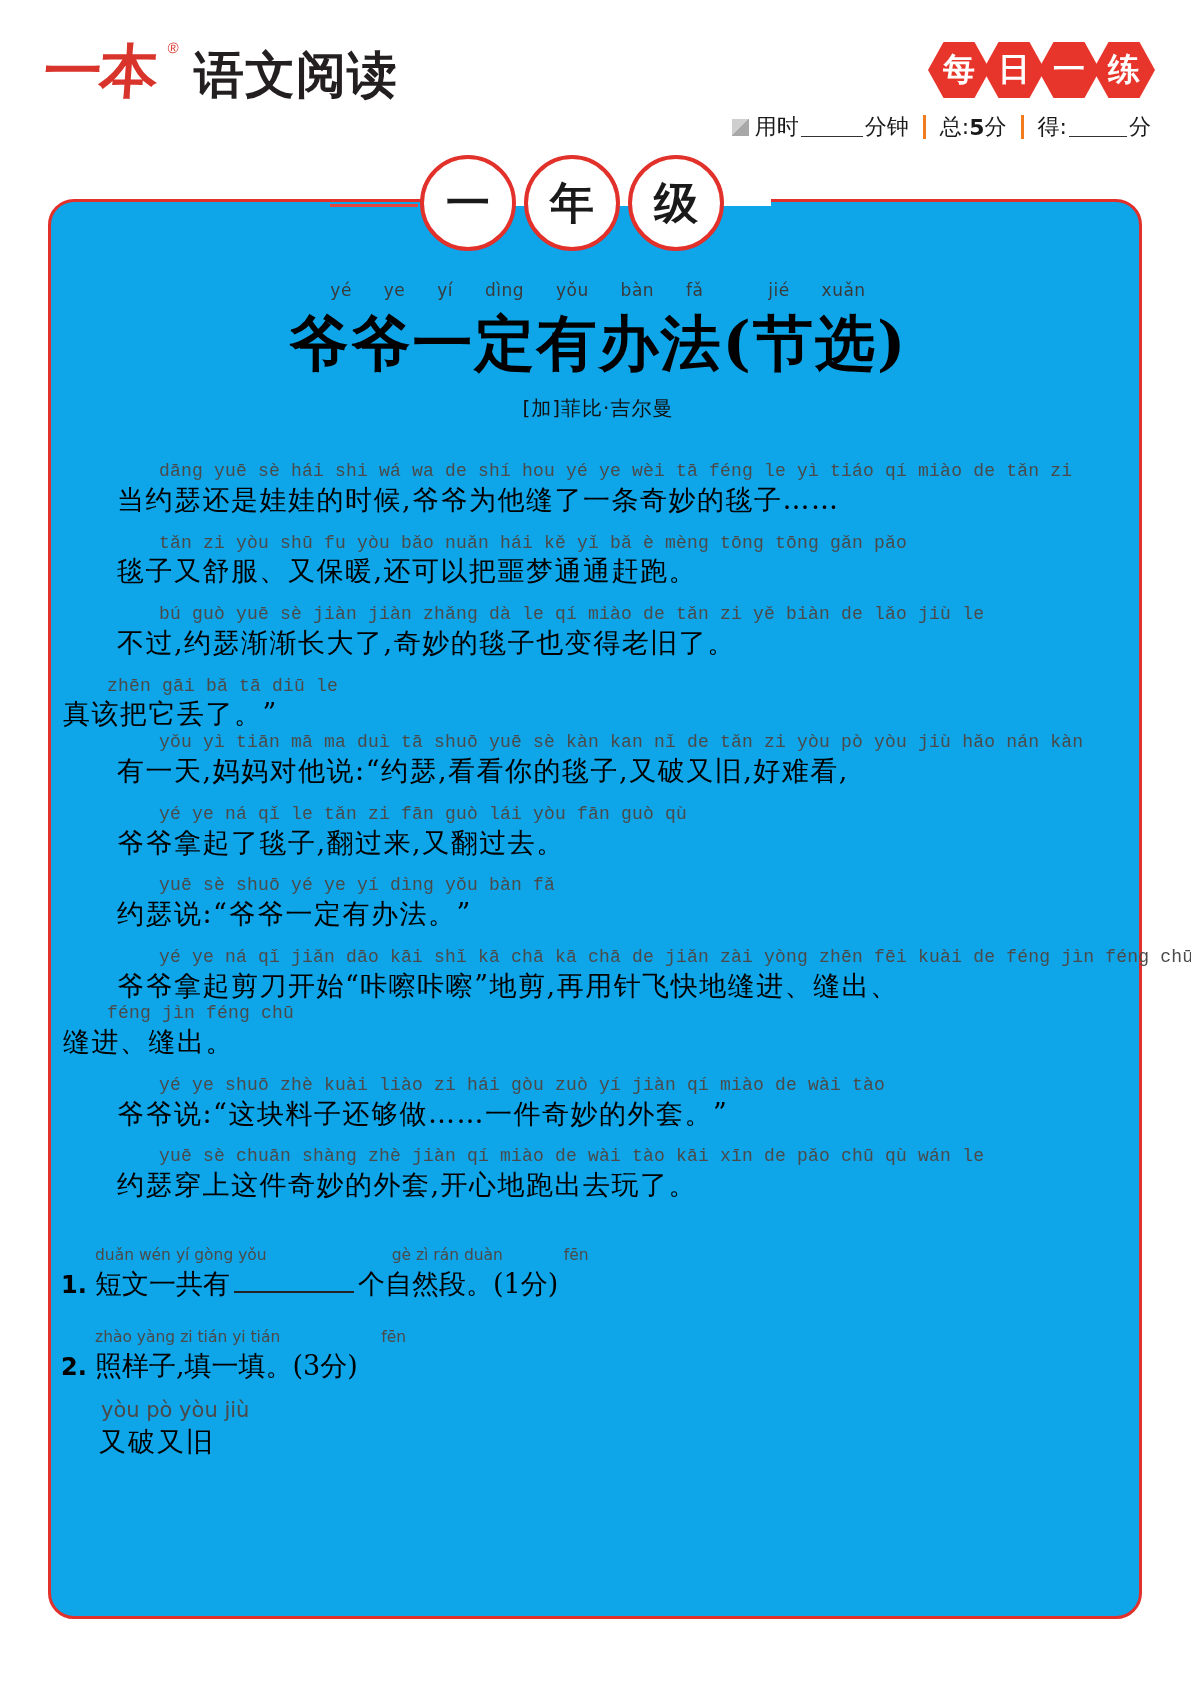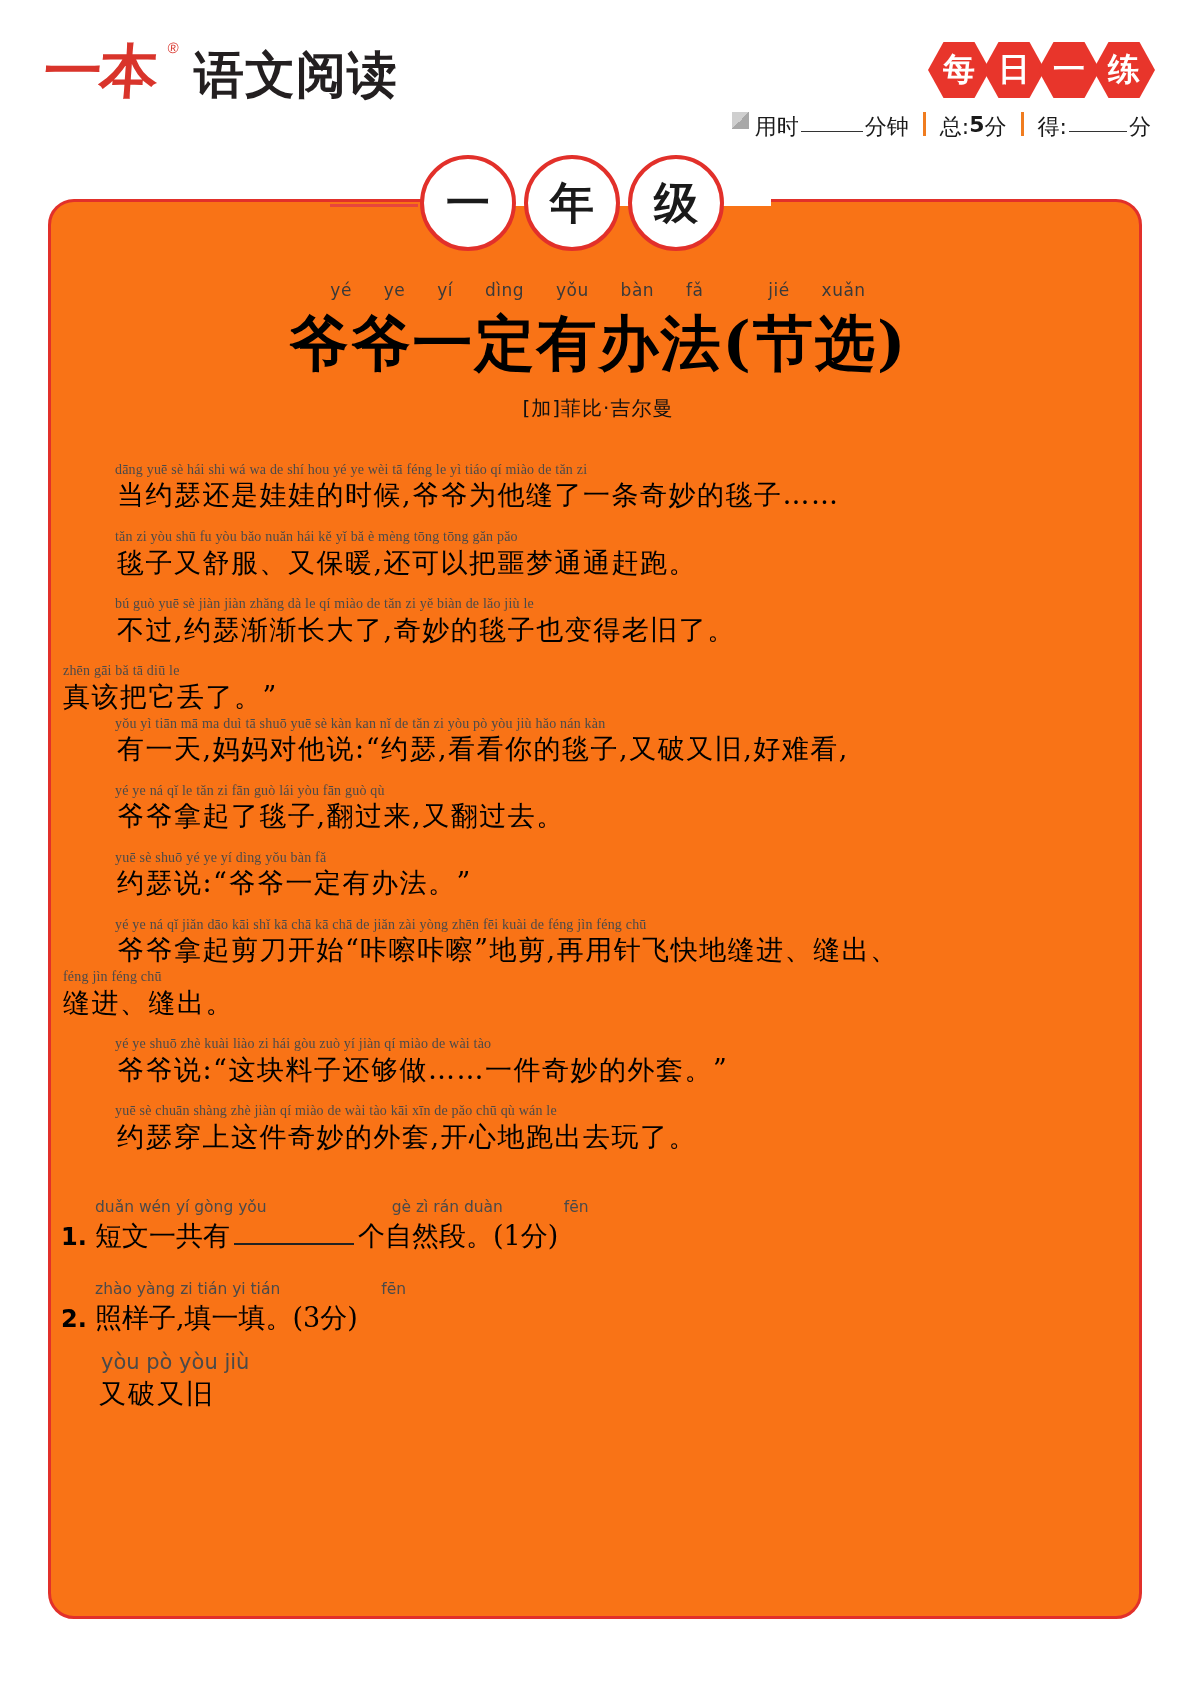--- a/index.html
+++ b/index.html
@@ -80,21 +80,21 @@
     clip-path: polygon(25% 0%, 75% 0%, 100% 50%, 75% 100%, 25% 100%, 0% 50%);
     margin-left: -7px;
   }
   .hexbadge:first-child { margin-left: 0; }
 
   .meta-row {
     position: absolute;
     right: 40px;
     top: 112px;
     display: flex;
-    align-items: flex-start;
+    align-items: center;
     font-size: 22px;
     font-family: "DejaVu Sans", sans-serif;
     color: #1a1a1a;
     white-space: nowrap;
   }
   .meta-icon {
     width: 17px;
     height: 17px;
     margin-right: 6px;
     background: linear-gradient(135deg, #cfcfcf 0%, #cfcfcf 50%, #a8a8a8 50%, #a8a8a8 100%);
@@ -151,21 +151,21 @@
   
   .paper {
     position: absolute;
     left: 48px;
     top: 199px;
     width: 1094px;
     height: 1420px;
     border: 3px solid #e2302a;
     border-radius: 26px;
     box-sizing: border-box;
-    background: #f97316;
+    background: #0ea5e9;
   }
   .box-notch {
     position: absolute;
     top: -4px;
     left: 372px;
     width: 348px;
     height: 8px;
     background: #fff;
   }
 
@@ -207,27 +207,28 @@
     margin-top: 40px;
     padding: 0 14px 0 12px;
   }
   .para {
     margin-bottom: 17px;
   }
   .line {
     margin-bottom: 2px;
   }
   .py {
-    font-family: Liberation Serif, serif;
-    font-size: 14px;
+    font-family: Liberation Mono, monospace;
+    font-size: 18px;
     color: #4a4a4a;
     letter-spacing: 0.2px;
     white-space: nowrap;
     line-height: 1.1;
     margin-bottom: 1px;
+    margin-left: 44px;
   }
   .hz {
     font-family: "DejaVu Serif", serif;
     font-size: 27px;
     color: #000;
     letter-spacing: 1.5px;
     line-height: 1.25;
     white-space: nowrap;
   }
   .indent { padding-left: 54px; }

